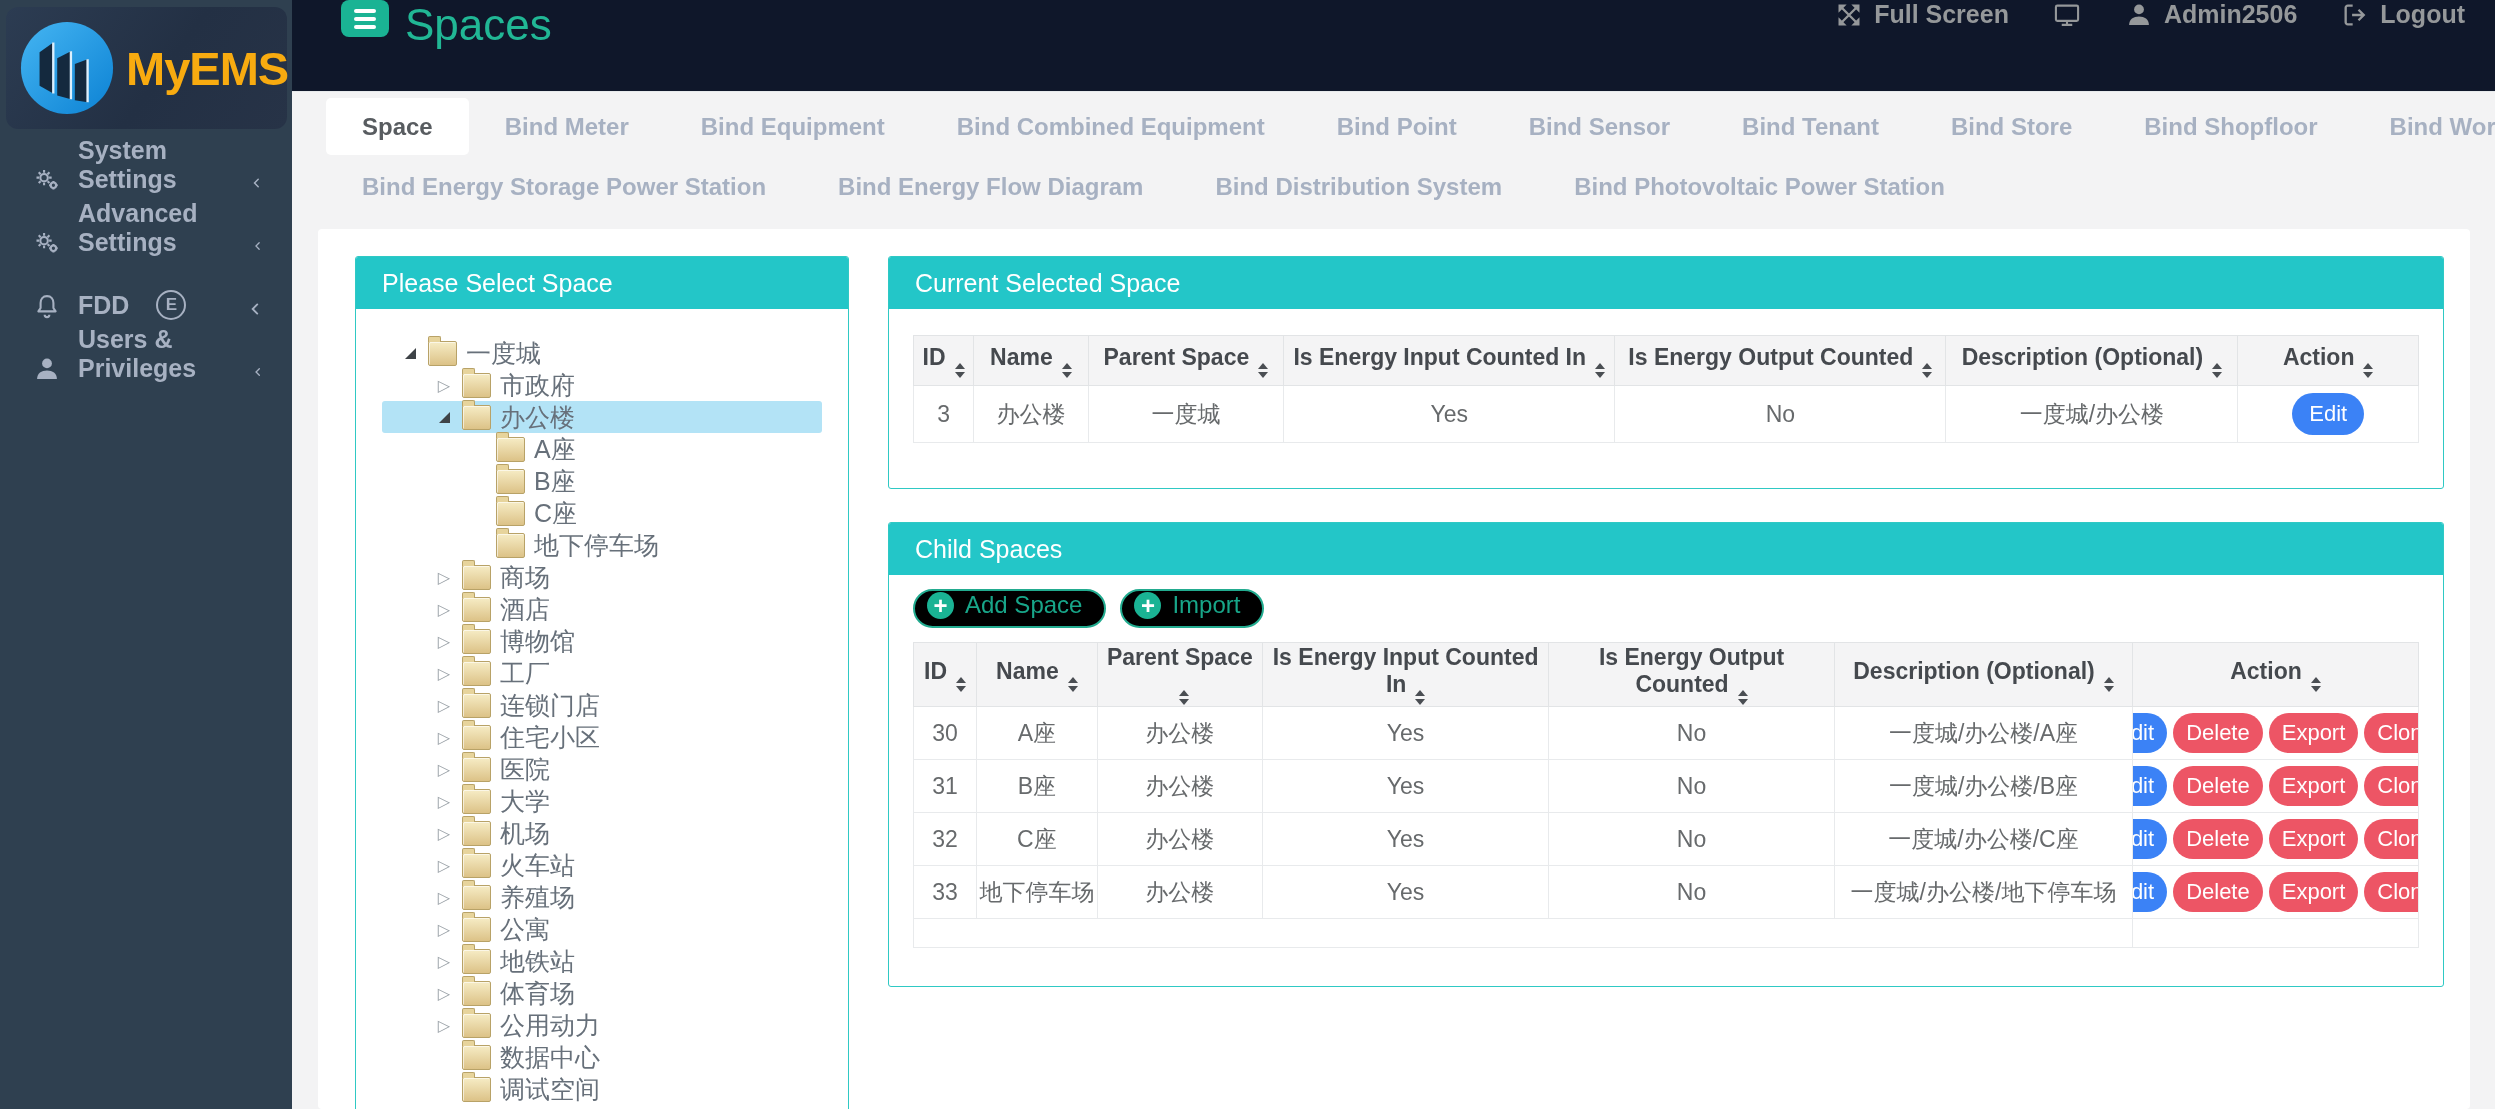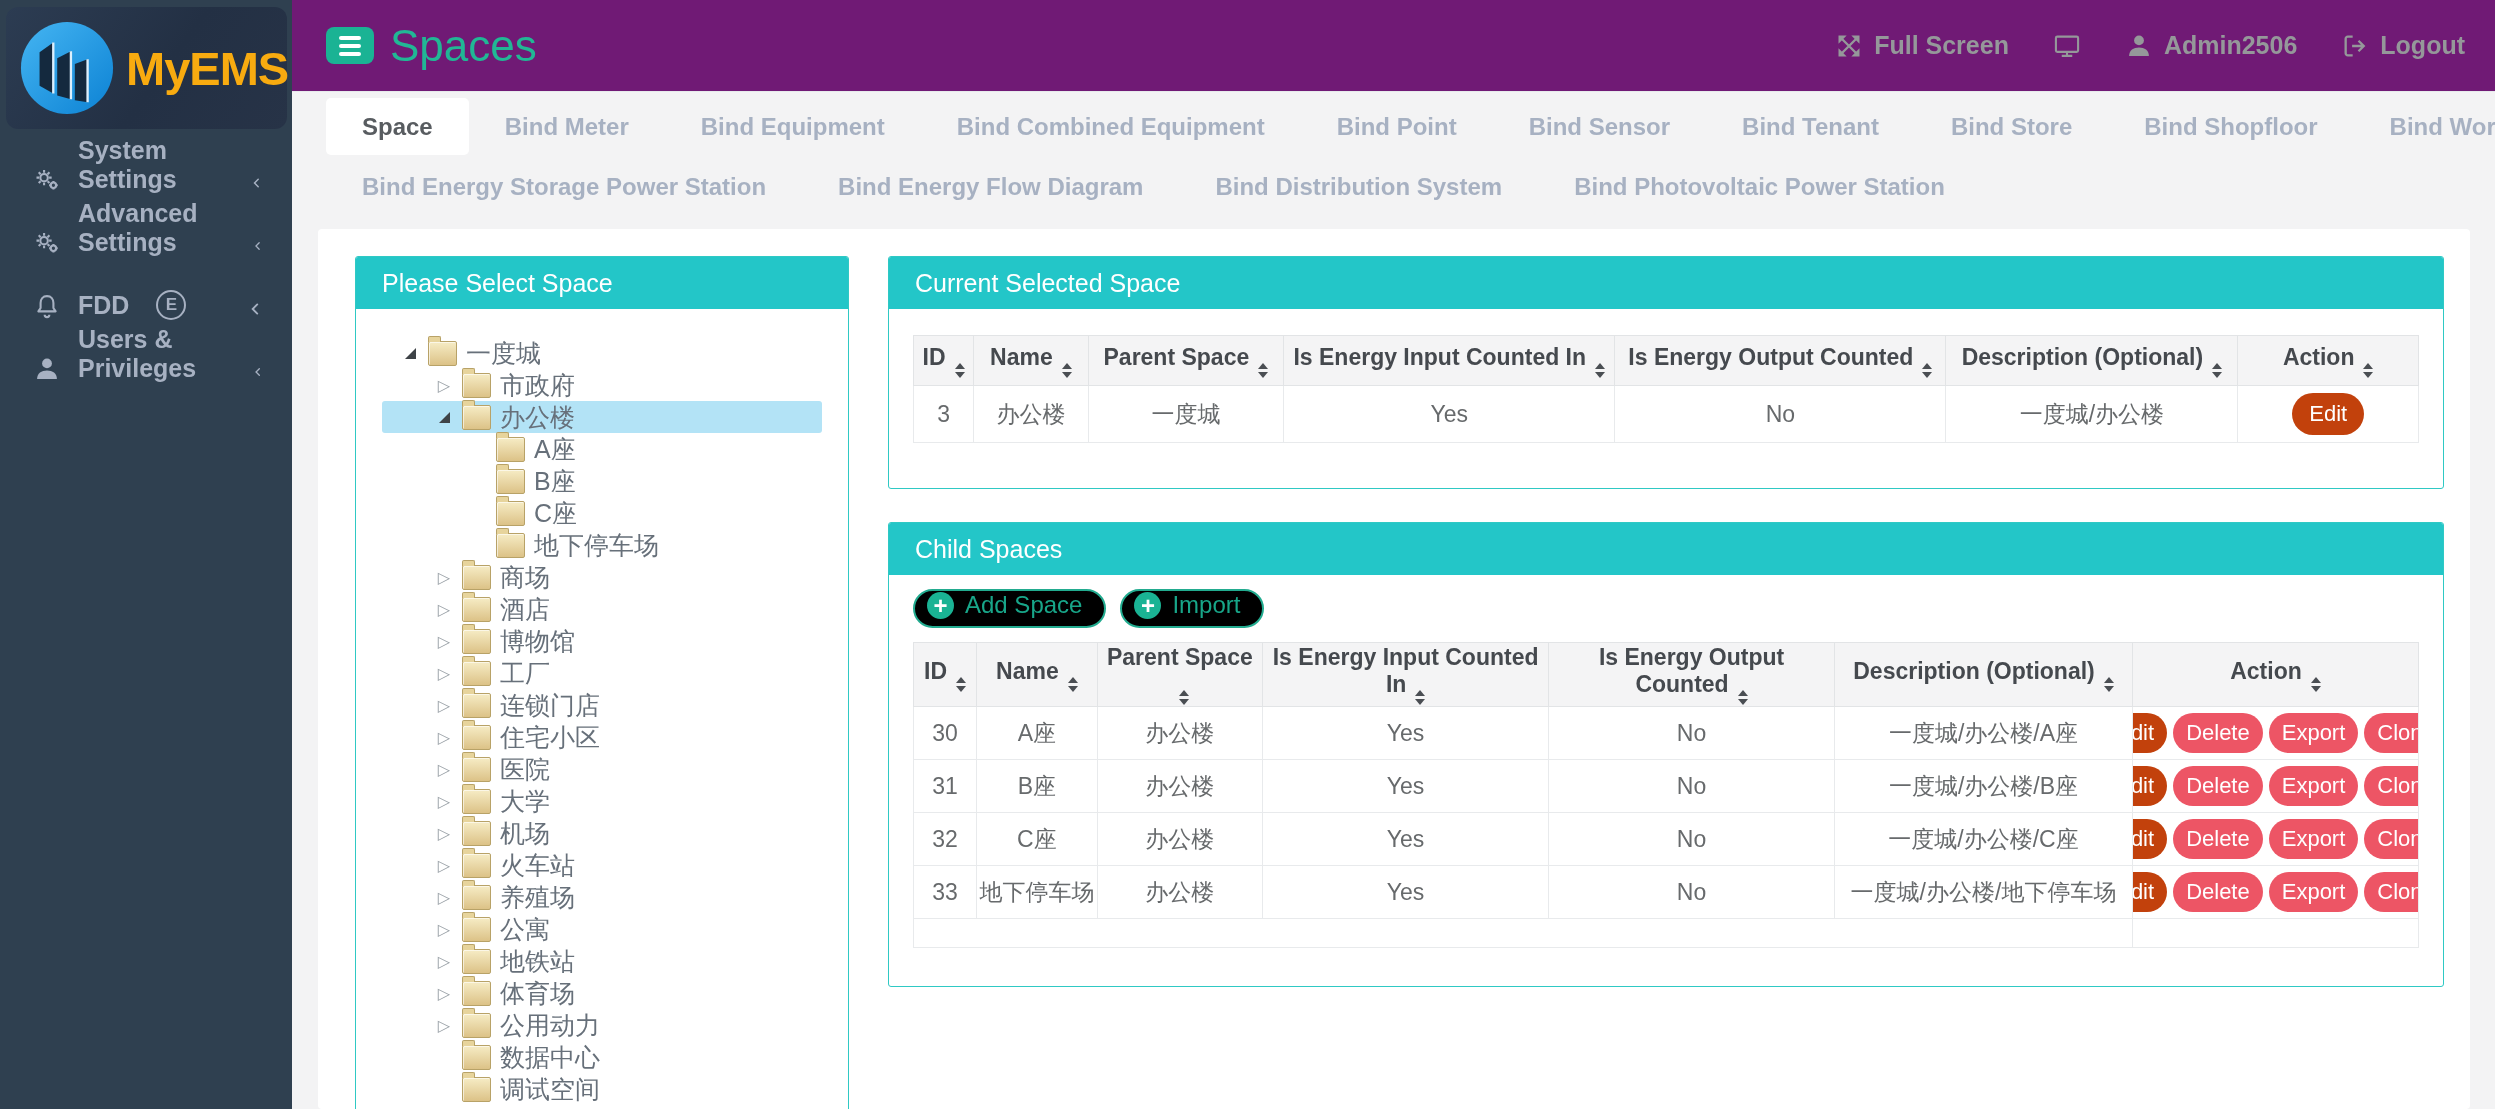--- a/index.html
+++ b/index.html
@@ -17,22 +17,22 @@
   .side-nav{margin-top:2px}
   .side-item{height:63px;display:flex;align-items:flex-end;gap:17px;padding:0 28px 0 33px;
              color:#a7b1c2;font-size:25px;font-weight:700;cursor:pointer}
   .side-item .sico{width:28px;height:28px;flex:none}
   .side-item .chev{margin-left:auto;width:17px;height:22px}
   .badge-e{display:inline-flex;align-items:center;justify-content:center;width:26px;height:26px;
            border:2px solid currentColor;border-radius:50%;font-size:17px;font-weight:700;margin-left:10px;flex:none}
 
   
   .main{flex:1;display:flex;flex-direction:column;overflow:hidden}
-  .topbar{height:91px;flex:none;background:#701a75;border-bottom:1px solid #e7eaec;
-          display:flex;align-items:center;padding:0 30px 0 34px}
+  .topbar{height:91px;flex:none;background:#0f172a;border-bottom:1px solid #e7eaec;
+          display:flex;align-items:flex-start;padding:0 30px 0 49px}
   .hamburger{width:48px;height:37px;border:none;border-radius:8px;background:#1ab394;
              display:flex;flex-direction:column;justify-content:center;align-items:center;gap:4px;cursor:pointer}
   .hamburger i{display:block;width:22px;height:4px;background:#fff;border-radius:2px}
   .page-title{font-size:44px;font-weight:400;color:#21b795;margin:0 0 0 16px}
   .top-right{margin-left:auto;display:flex;align-items:center;gap:44px;color:#95989a;font-size:25px;font-weight:700}
   .tr-item{display:flex;align-items:center;gap:11px;cursor:pointer;white-space:nowrap}
   .tico{width:28px;height:28px}
 
   
   .tabs-zone{padding:6px 0 14px 34px;flex:none}
@@ -81,21 +81,21 @@
   .grid th{background:#f4f4f5;border:1px solid #e2e4e6;height:47px;font-size:23px;color:#45494e;
            font-weight:700;cursor:pointer}
   .grid td{border:1px solid #e8eaec;text-align:center;height:54px;overflow:hidden;white-space:nowrap}
   .child .grid td{height:50px}
   .grid tr.tfoot td{height:26px}
   .sort{display:inline-flex;flex-direction:column;gap:3px;margin-left:9px;vertical-align:-4px}
   .sort::before{content:"";width:0;height:0;border:5px solid transparent;border-bottom:6px solid #4a4e53;border-top:none}
   .sort::after{content:"";width:0;height:0;border:5px solid transparent;border-top:6px solid #4a4e53;border-bottom:none}
 
   .pill{border:none;border-radius:999px;color:#fff;font-size:22px;padding:8px 17px;cursor:pointer;font-family:inherit}
-  .pill.teal{background:#c2410c}
+  .pill.teal{background:#3b82f6}
   .pill.red{background:#ed5565}
   .acts{display:flex;gap:6px;justify-content:center}
   .child .pill{padding:7px 13px}
 </style>
 </head>
 <body>
 
 <div class="app">
 
   <aside class="sidebar">

